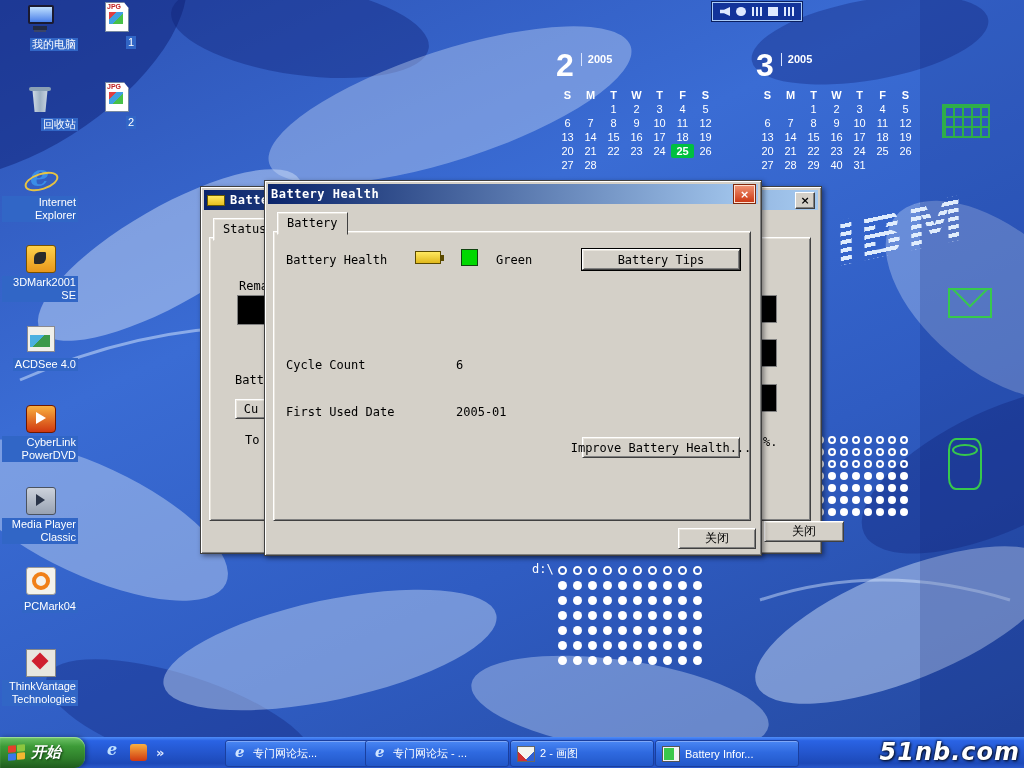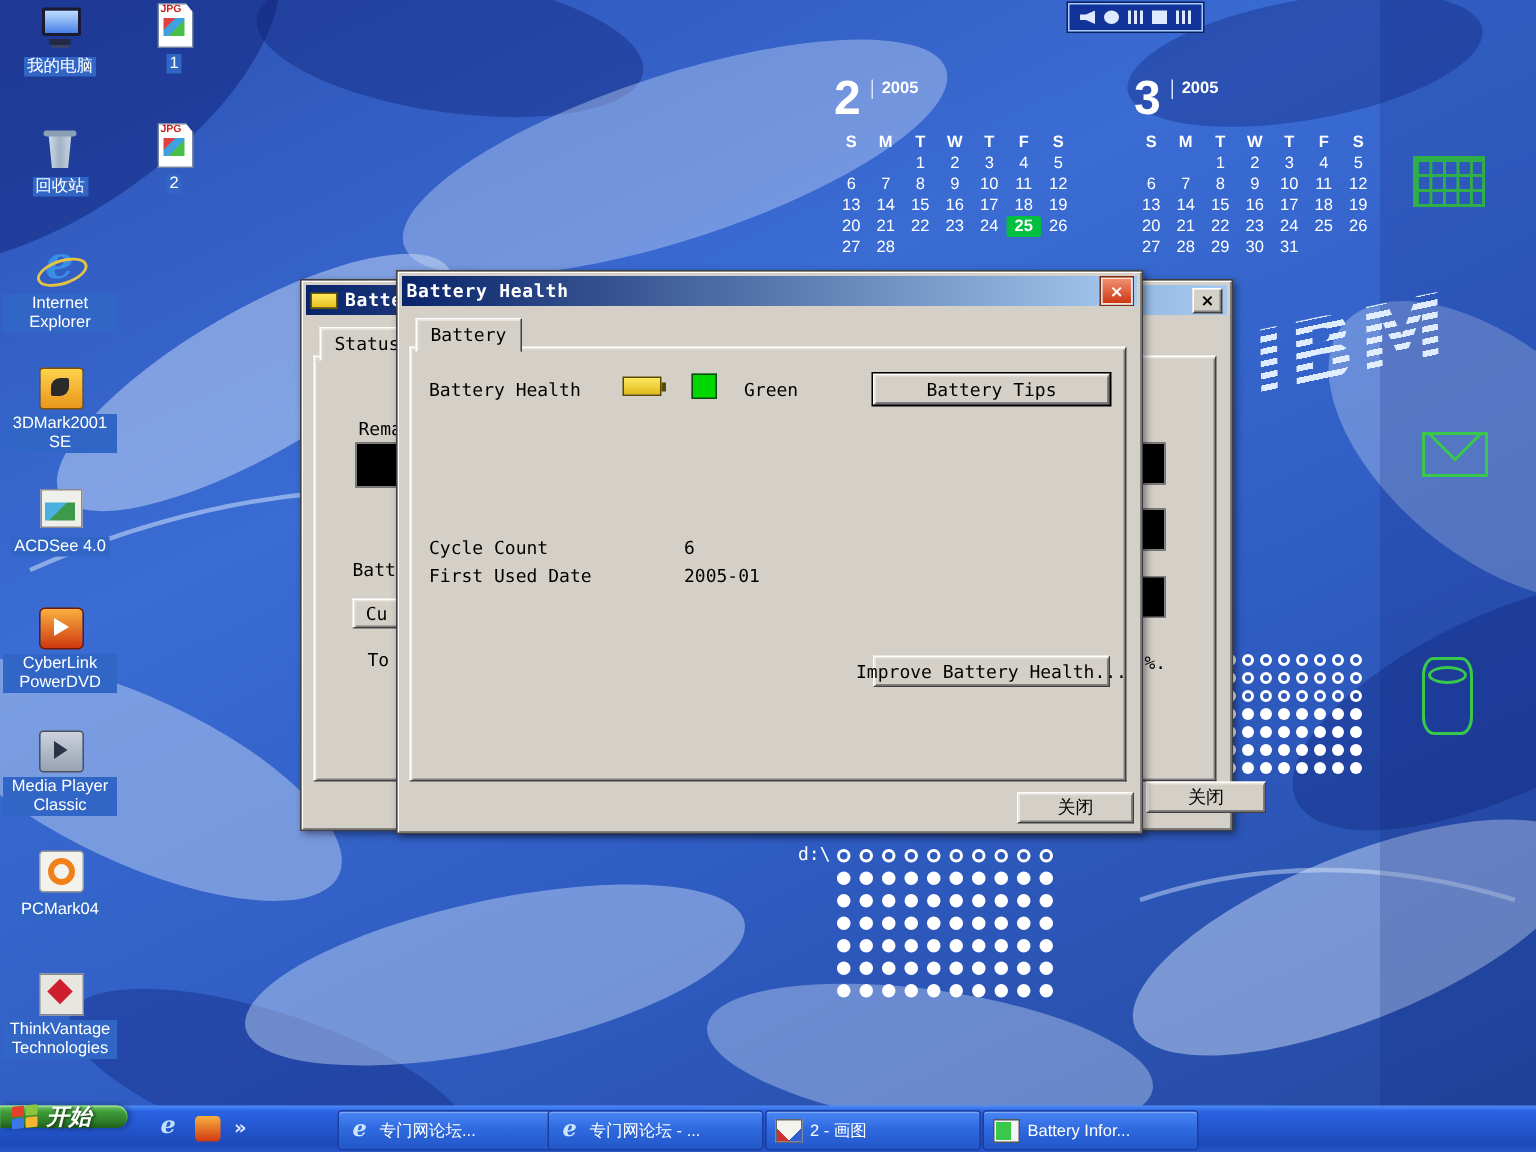--- a/index.html
+++ b/index.html
@@ -35,21 +35,21 @@
   .calendar{position:absolute;color:#fff;}
   .cal-head{display:flex;align-items:flex-start;gap:7px;height:36px;}
   .cal-month{font:bold 32px "Liberation Sans",sans-serif;line-height:30px;}
   .cal-year{font:bold 11px "Liberation Sans",sans-serif;margin-top:3px;border-left:1px solid #d8e4ff;padding-left:6px;line-height:13px;}
   .cal-grid{display:grid;grid-template-columns:repeat(7,23px);margin-top:2px;}
   .cal-cell{height:14px;font:11px "Liberation Sans",sans-serif;text-align:center;line-height:14px;}
   .cal-dow{font-weight:bold;}
   .cal-today{background:#00c040;color:#fff;border-radius:2px;font-weight:bold;}
 
   
-  .dicon{position:absolute;width:76px;text-align:center;cursor:default;}
+  .dicon{position:absolute;width:76px;text-align:right;cursor:default;}
   .dlabel{display:inline-block;margin-top:2px;padding:0 2px;background:#3166c6;color:#fff;
     font:11px "Liberation Sans",sans-serif;line-height:13px;max-width:74px;}
   .ico{width:34px;height:30px;position:relative;margin:0 auto;}
   .ico-my-computer::before{content:"";position:absolute;left:5px;top:1px;width:22px;height:15px;
     background:linear-gradient(#bfe0ff,#4a7fe8);border:2px solid #1a1a30;border-radius:2px;}
   .ico-my-computer::after{content:"";position:absolute;left:10px;top:22px;width:14px;height:4px;background:#222a44;box-shadow:0 3px 0 -1px #3a4468;}
   .ico-recycle-bin::before{content:"";position:absolute;left:8px;top:6px;width:18px;height:22px;
     background:linear-gradient(90deg,#d8e2ec,#9fb2c4 50%,#d0dae6);clip-path:polygon(8% 0,92% 0,80% 100%,20% 100%);}
   .ico-recycle-bin::after{content:"";position:absolute;left:6px;top:3px;width:22px;height:4px;background:#8aa0b4;border-radius:2px;}
   .ico-internet-explorer::before{content:"e";position:absolute;left:7px;top:-6px;color:#3a8de8;
@@ -112,27 +112,27 @@
     box-shadow:inset 1px 1px 0 #e8e4dc,inset -1px -1px 0 #808080;
     font:12px "DejaVu Sans Mono",monospace;cursor:default;white-space:nowrap;}
   .btn-default{outline:1px solid #000;text-align:center;}
   .sunkbox{border:1px solid;border-color:#808080 #fff #fff #808080;box-shadow:inset 1px 1px 0 #666;
     background:#d9d5cd;padding:4px 6px;font:12px "DejaVu Sans Mono",monospace;}
   .gauge-black{background:#000;border:1px solid #808080;}
   .health-square{width:17px;height:17px;background:#00d800;border:1px solid #104410;}
   .batt-yellow{width:26px;height:13px;background:linear-gradient(#ffe860,#e0b81c);border:1px solid #5a4a00;}
   .batt-yellow::after{content:"";position:absolute;right:-4px;top:3px;width:3px;height:6px;background:#5a4a00;}
   .info-row{display:flex;height:15px;font:12px "DejaVu Sans Mono",monospace;}
-  .info-row.gap{margin-top:4px;}
+  .info-row.gap{margin-top:32px;}
   .ilabel{width:170px;flex:0 0 170px;}
 
   
   .taskbar{position:absolute;left:0;top:737px;width:1024px;height:31px;z-index:5;
     background:linear-gradient(#4f8df8,#2a63e4 12%,#1d49b8 85%,#2a58cc);}
-  .start{position:absolute;left:0;top:0;height:15px;padding:0 24px 0 8px;display:flex;align-items:center;gap:6px;
+  .start{position:absolute;left:0;top:0;height:31px;padding:0 24px 0 8px;display:flex;align-items:center;gap:6px;
     color:#fff;font:bold italic 15px "DejaVu Sans",sans-serif;text-shadow:1px 1px 2px #123a10;
     background:linear-gradient(#6fc468,#3d9b38 30%,#2e7d2a 70%,#1f5c1e);
     border-radius:0 11px 11px 0;box-shadow:inset 0 1px 1px #9fe098,2px 0 4px rgba(0,0,0,.35);}
   .flag{display:grid;grid-template-columns:8px 8px;grid-auto-rows:7px;gap:1px;transform:skewY(-6deg);}
   .flag i{border-radius:1px;}
   .f1{background:#e4402c;}.f2{background:#8cc63f;}.f3{background:#3b77e8;}.f4{background:#f4b731;}
   .qlaunch{position:absolute;left:90px;top:0;height:31px;display:flex;align-items:center;gap:9px;padding-left:14px;}
   .qico{width:17px;height:17px;display:inline-block;position:relative;}
   .qico-ie::before{content:"e";position:absolute;left:3px;top:-4px;color:#bfe0ff;font:bold italic 16px "DejaVu Serif",serif;}
   .qico-media{background:linear-gradient(#f8b040,#d03810);border-radius:3px;}
@@ -274,21 +274,21 @@
           <span class="cal-cell">20</span>
           <span class="cal-cell">21</span>
           <span class="cal-cell">22</span>
           <span class="cal-cell">23</span>
           <span class="cal-cell">24</span>
           <span class="cal-cell">25</span>
           <span class="cal-cell">26</span>
           <span class="cal-cell">27</span>
           <span class="cal-cell">28</span>
           <span class="cal-cell">29</span>
-          <span class="cal-cell">30</span>
+          <span class="cal-cell">40</span>
           <span class="cal-cell">31</span>
           <span class="cal-cell"></span>
           <span class="cal-cell"></span>
         </div>
       </div>
     </div>
 
   <div class="drive-label" style="left:532px;top:562px;">d:\</div>
   <div id="dots-center" class="dots" style="left: 558px; top: 566px; grid-template-columns: repeat(10, 9px); gap: 6px;">
       <span class="dot hollow" style="width: 9px; height: 9px;"></span>
@@ -519,14 +519,15 @@
         </div>
         <div class="task" style="left: 510px;">
           <i class="tico tico-paint"></i>
           <span class="tlabel">2 - 画图</span>
         </div>
         <div class="task" style="left: 655px;">
           <i class="tico tico-battery"></i>
           <span class="tlabel">Battery Infor...</span>
         </div>
       </div>
+    <div class="watermark">51nb.com</div>
   </div>
 </div>
 
 </body></html>

